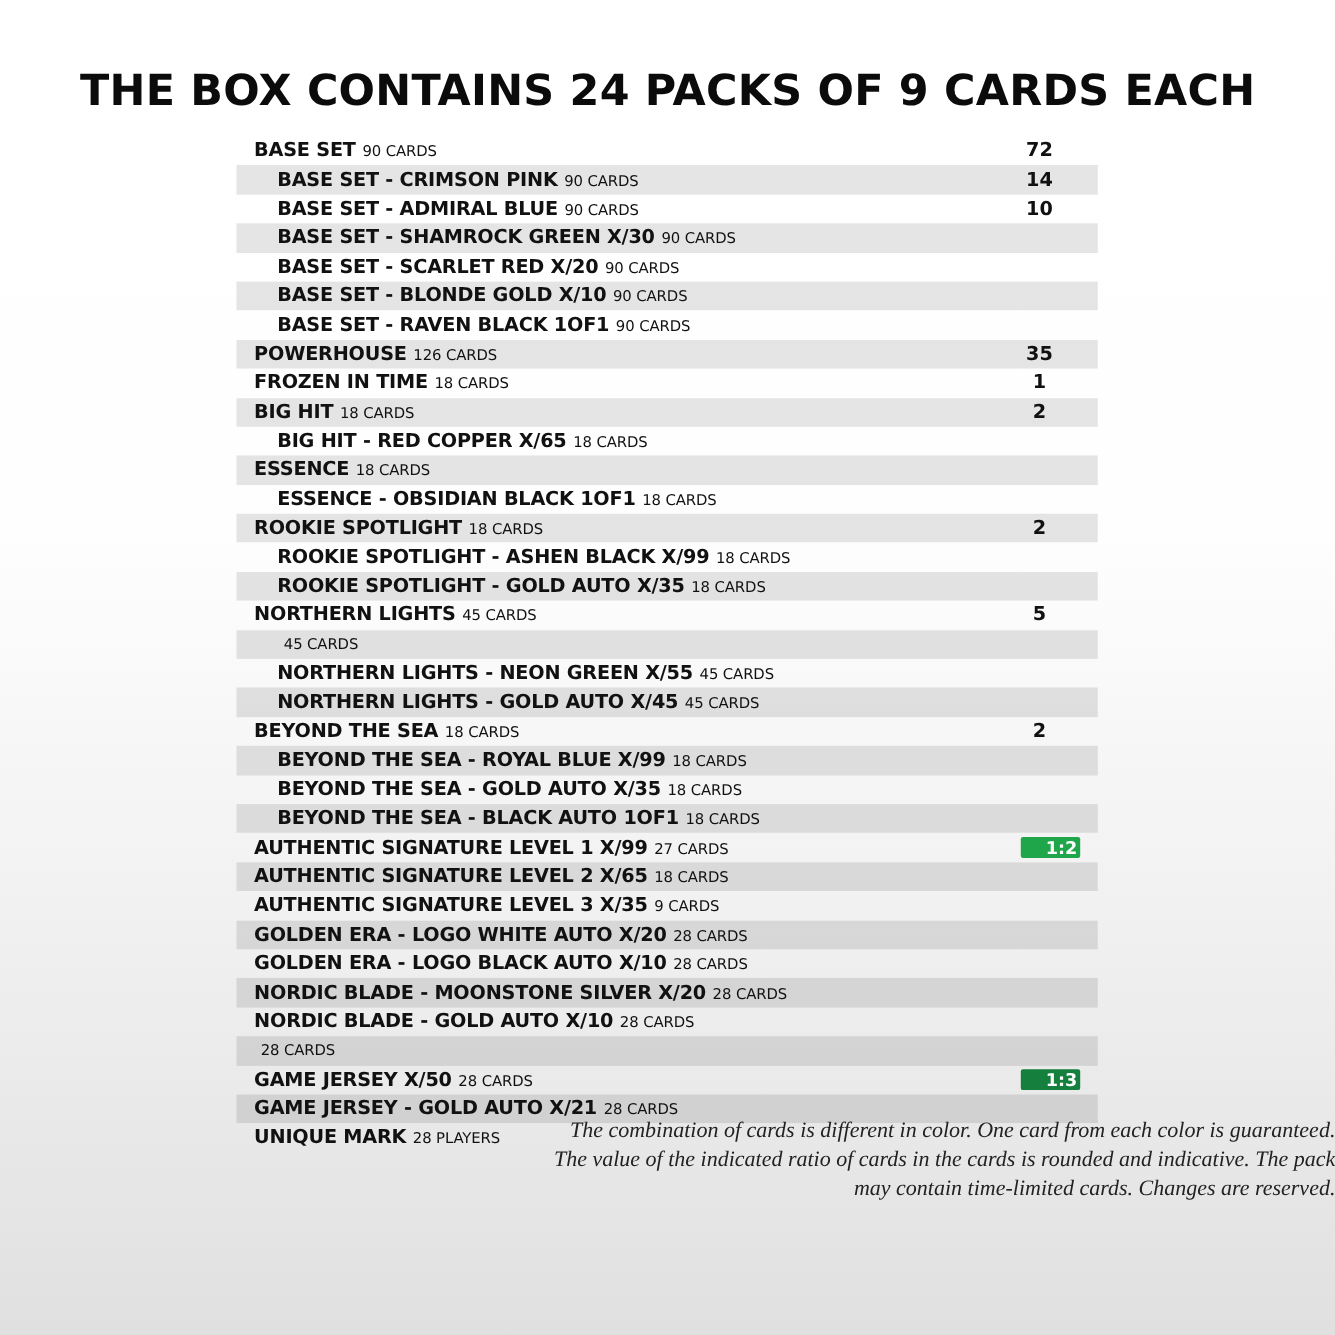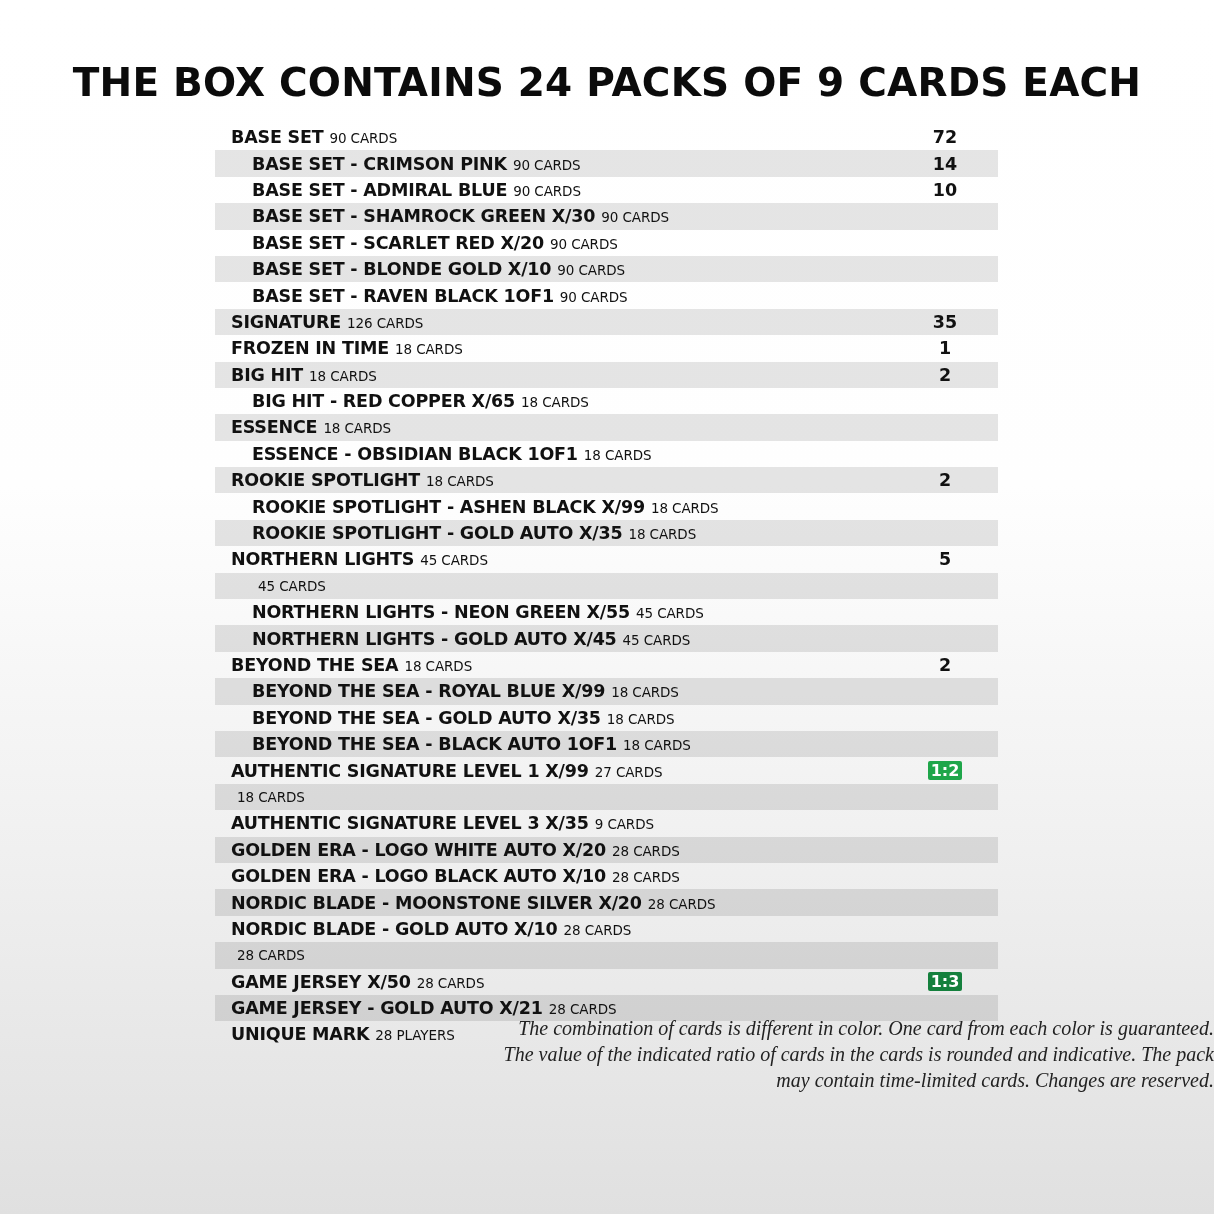--- a/index.html
+++ b/index.html
@@ -37,21 +37,21 @@
   }
   .qty {
     position: absolute; left: 700px; width: 60px; text-align: center;
     font-family: "DejaVu Sans", "Liberation Sans", sans-serif;
     font-weight: 700; font-size: 17.5px; color: #111;
   }
   .badge {
     position: absolute; left: 713px; width: 34px; height: 19px; top: 3.7px;
     background: #1fa64a; color: #fff; border-radius: 2px;
     font-family: "DejaVu Sans", "Liberation Sans", sans-serif;
-    font-weight: 700; font-size: 16px; line-height: 19px; text-align: center;
+    font-weight: 700; font-size: 16px; line-height: 19px; text-align: center; padding-left: 20px;
   }
   .footnote {
     position: absolute; left: 0; right: 0; top: 1015px;
     text-align: right;
     font-family: Liberation Serif, serif;
     font-style: italic; font-size: 20px; line-height: 26px; color: #222;
   }
   .footnote div { white-space: nowrap; }
 </style>
 </head>
@@ -100,21 +100,21 @@
       </div>
     </div>
     <div class="row level1">
       <div class="label">
         <span class="name">BASE SET - RAVEN BLACK 1OF1</span>
         <span class="count">90 CARDS</span>
       </div>
     </div>
     <div class="row level0 stripe">
       <div class="label">
-        <span class="name">SIGNATURE</span>
+        <span class="name">POWERHOUSE</span>
         <span class="count">126 CARDS</span>
       </div>
       <span class="qty">35</span>
     </div>
     <div class="row level0">
       <div class="label">
         <span class="name">FROZEN IN TIME</span>
         <span class="count">18 CARDS</span>
       </div>
       <span class="qty">1</span>
@@ -214,20 +214,21 @@
     </div>
     <div class="row level0">
       <div class="label">
         <span class="name">AUTHENTIC SIGNATURE LEVEL 1 X/99</span>
         <span class="count">27 CARDS</span>
       </div>
       <span class="badge" style="background: rgb(31, 166, 74);">1:2</span>
     </div>
     <div class="row level0 stripe">
       <div class="label">
+        <span class="name">AUTHENTIC SIGNATURE LEVEL 2 X/65</span>
         <span class="count">18 CARDS</span>
       </div>
     </div>
     <div class="row level0">
       <div class="label">
         <span class="name">AUTHENTIC SIGNATURE LEVEL 3 X/35</span>
         <span class="count">9 CARDS</span>
       </div>
     </div>
     <div class="row level0 stripe">

